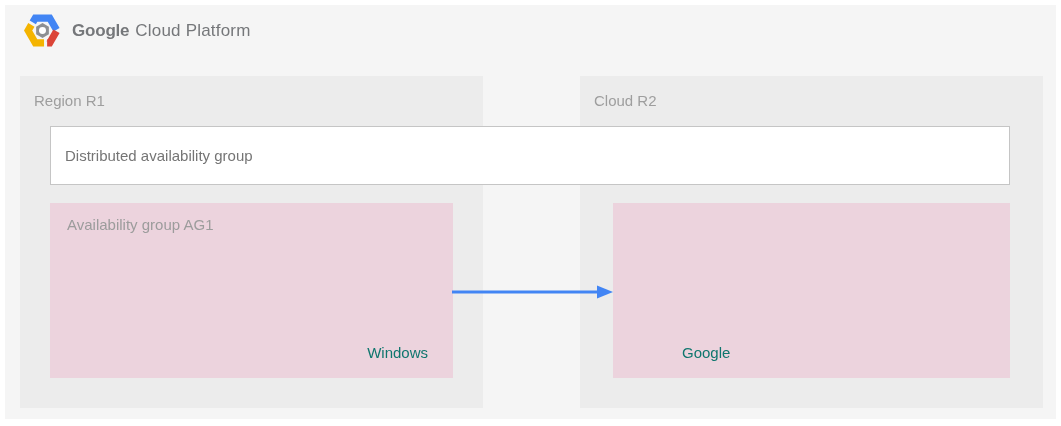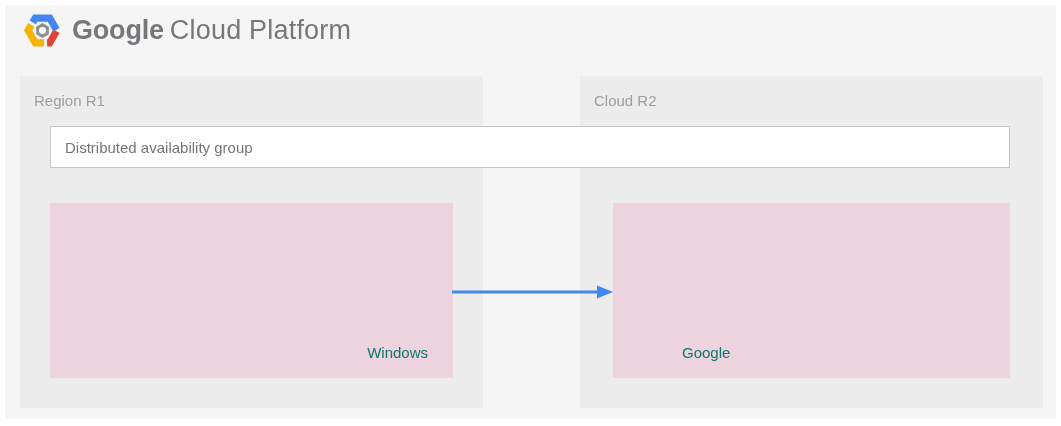--- a/index.html
+++ b/index.html
@@ -15,42 +15,42 @@
     left:5px; top:5px; right:5px; bottom:7px;
     background:#f5f5f5;
   }
   
   .logo-lockup {
     position:absolute; left:24px; top:14px;
     display:flex; align-items:center; gap:11px;
   }
   .logo-icon { width:37px; height:33px; display:block; }
   .logo-text {
-    font-size:27px; color:#75777a; white-space:nowrap;
+    font-size:17px; color:#75777a; white-space:nowrap;
     letter-spacing:0.2px;
   }
   .logo-text .brand-primary { font-weight:700; letter-spacing:-0.2px; margin-right:6px; }
   .logo-text .brand-secondary { font-weight:400; }
 
   
   .region {
     position:absolute; top:76px; width:463px; height:332px;
     background:#ececec;
   }
   .region-r1 { left:20px; }
   .region-r2 { left:580px; }
   .region-label {
     position:absolute; left:14px; top:16px;
     font-size:15px; color:#9e9e9e;
   }
 
   
   .dag-box {
     position:absolute; left:50px; top:126px;
-    width:960px; height:42px;
+    width:960px; height:59px;
     background:#ffffff;
     border:1px solid #c5c5c5;
     box-sizing:border-box;
     display:flex; align-items:center;
     padding-left:14px;
     font-size:15px; color:#757575;
   }
 
   
   .ag-box {
@@ -105,20 +105,21 @@
 
   <div class="region region-r2">
     <div class="region-label">Cloud R2</div>
   </div>
 
   <div class="dag-box">
     <span>Distributed availability group</span>
   </div>
 
   <div class="ag-box ag1">
+    <div class="ag-label">Availability group AG1</div>
     <div class="os-label">Windows</div>
   </div>
 
   <div class="ag-box ag2">
     <div class="os-label">Google</div>
   </div>
 
   <svg class="arrow-svg" viewBox="0 0 161 18">
     <line x1="0" y1="9" x2="147" y2="9" stroke="#4285f4" stroke-width="3"></line>
     <polygon points="145,2.5 161,9 145,15.5" fill="#4285f4"></polygon>

